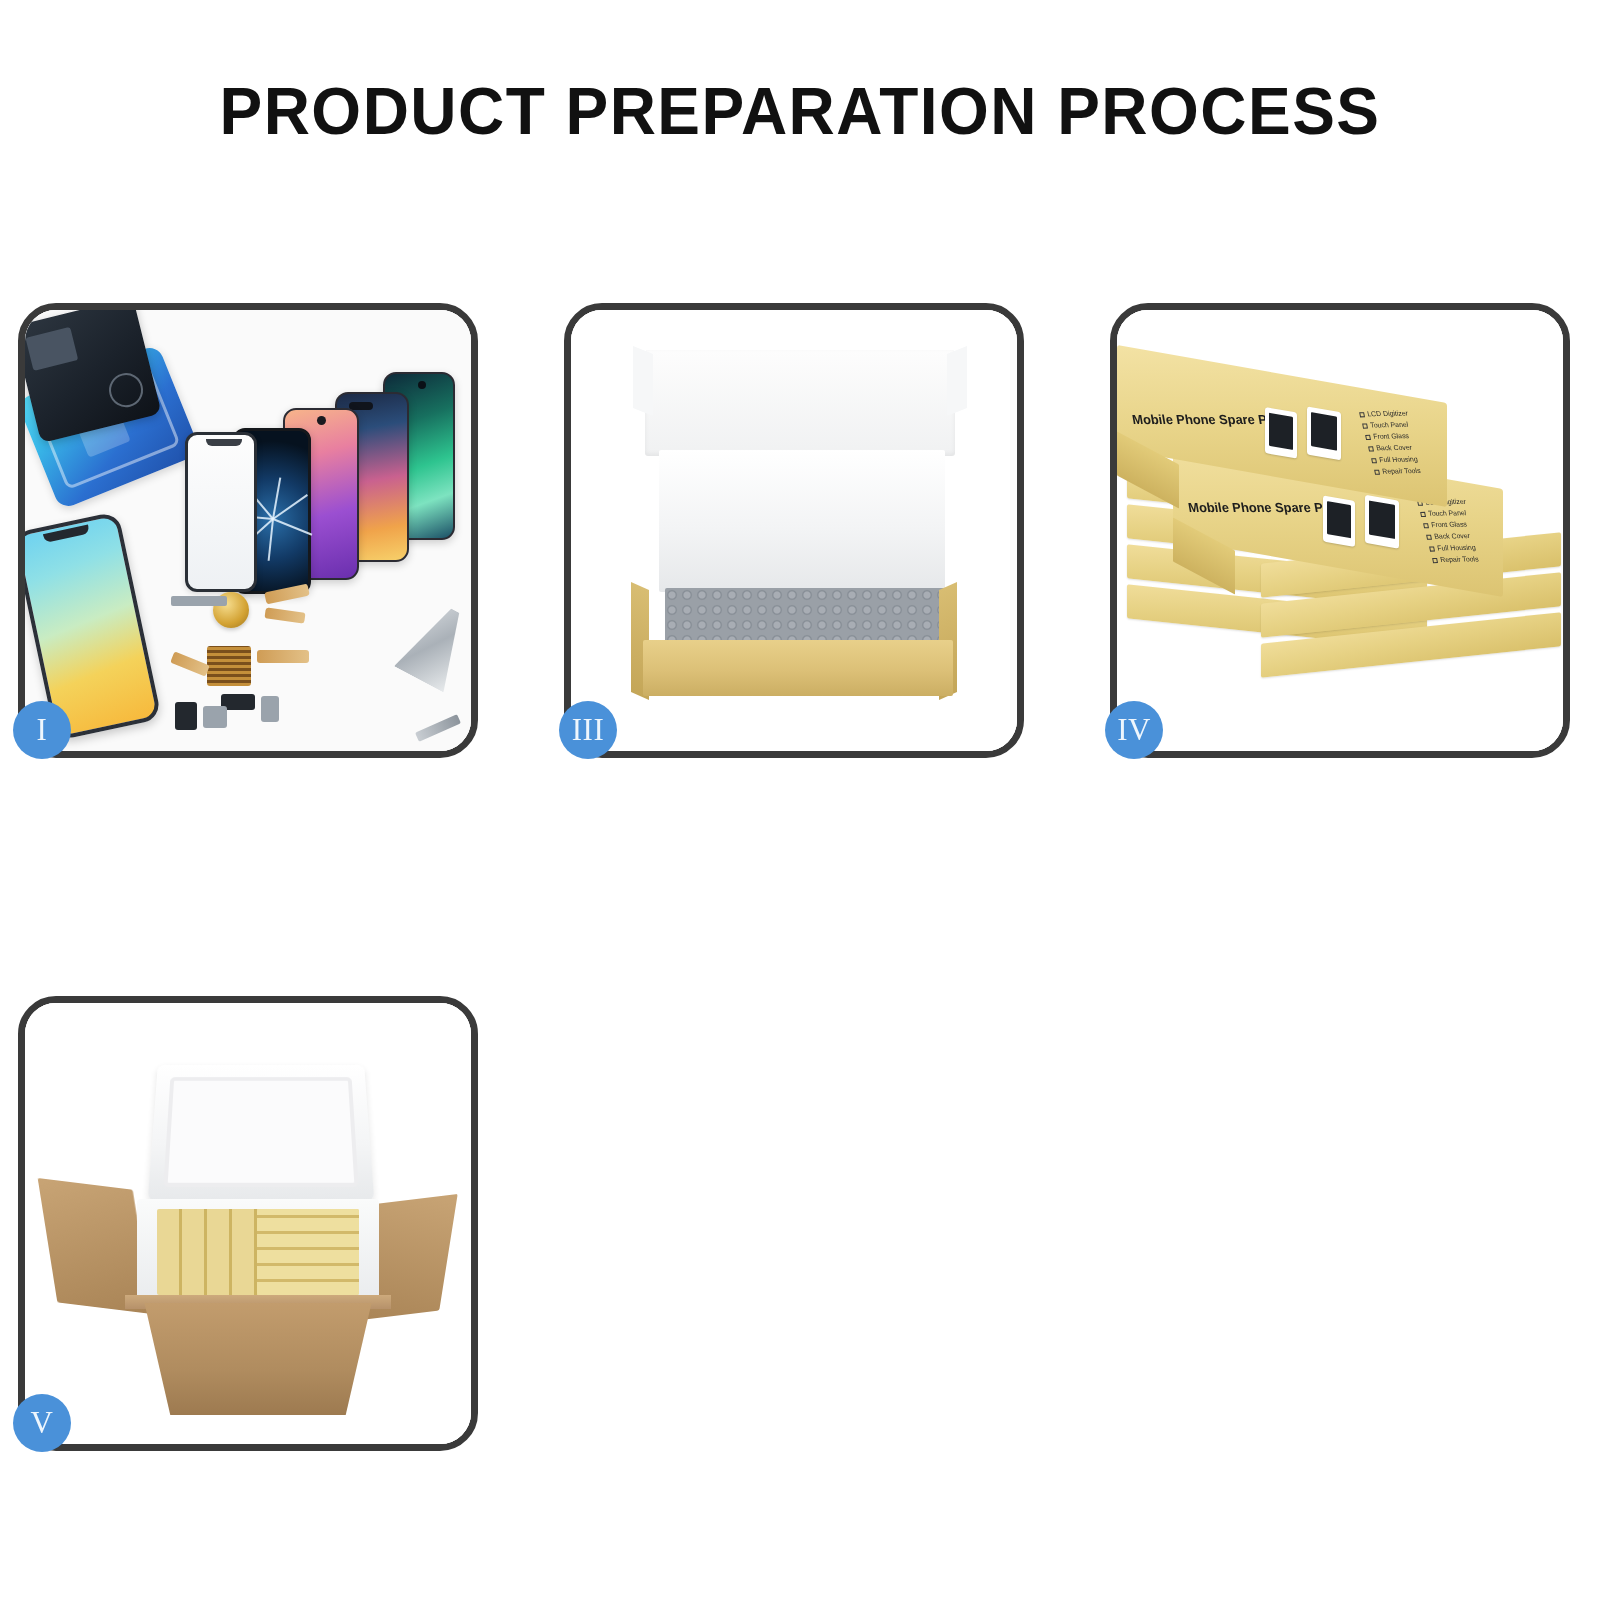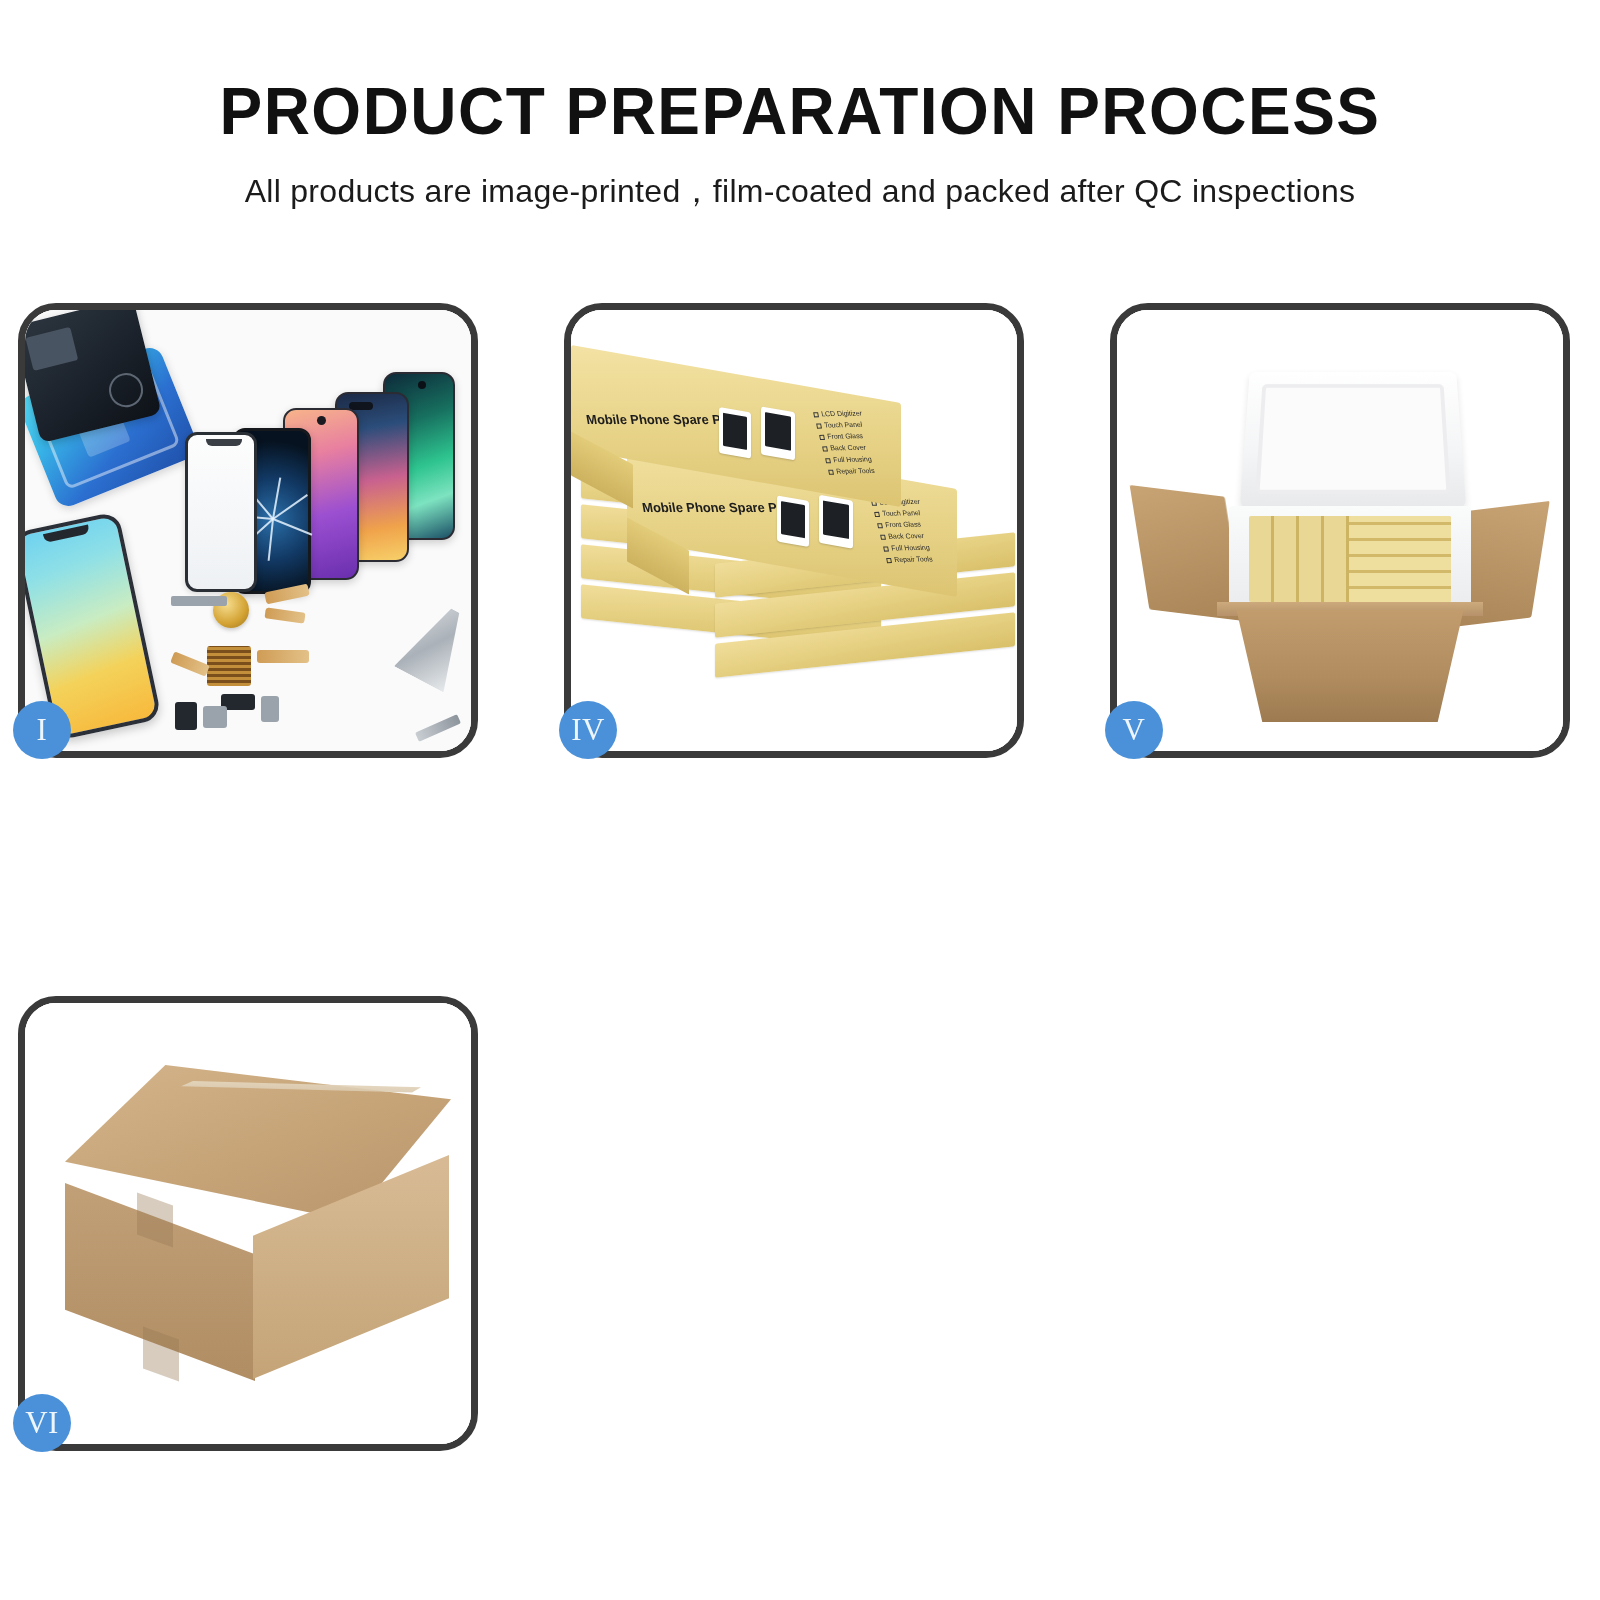--- a/index.html
+++ b/index.html
@@ -451,21 +451,20 @@
     z-index:-1;
   }
 </style>
 </head>
 <body>
 
 <div class="page">
 
   <div class="header">
     <div class="title">PRODUCT PREPARATION PROCESS</div>
-    <div class="subtitle">All products are image-printed，film-coated and packed after QC inspections</div>
   </div>
 
   <div class="grid">
 
     <div class="panel">
       <div class="panel-inner">
         <div class="scene-parts">
           <div class="ph ph-backfilm"></div>
           <div class="ph ph-green"></div>
           <div class="ph ph-orange"></div>
@@ -494,20 +493,33 @@
           <div class="part dark" style="left:150px; top:392px; width:22px; height:28px; border-radius:3px;"></div>
           <div class="part light" style="left:178px; top:396px; width:24px; height:22px; border-radius:3px;"></div>
           <div class="tweezer"></div>
           <div class="screwdriver"></div>
         </div>
       </div>
       <div class="badge">I</div>
     </div>
 
 
+    <div class="panel">
+      <div class="panel-inner">
+        <div class="scene-tray">
+          <div class="tray-lid"></div>
+          <div class="tray-foam"></div>
+          <div class="tray-bubbles"></div>
+          <div class="tray-left-wall"></div>
+          <div class="tray-right-wall"></div>
+          <div class="tray-front"></div>
+        </div>
+      </div>
+      <div class="badge">III</div>
+    </div>
 
     <div class="panel">
       <div class="panel-inner">
         <div class="scene-stack">
 
           <div class="gbox" style="left:10px; top:290px; width:300px; height:34px; transform: skewY(6deg);"></div>
           <div class="gbox" style="left:10px; top:250px; width:300px; height:34px; transform: skewY(6deg);"></div>
           <div class="gbox" style="left:10px; top:210px; width:300px; height:34px; transform: skewY(6deg);"></div>
           <div class="gbox" style="left:10px; top:170px; width:300px; height:34px; transform: skewY(6deg);"></div>
 
@@ -555,29 +567,15 @@
           <div class="foam-box"></div>
           <div class="gold-bundle"></div>
           <div class="gold-bundle-2"></div>
           <div class="carton-rim"></div>
           <div class="carton-front"></div>
         </div>
       </div>
       <div class="badge">V</div>
     </div>
 
-    <div class="panel">
-      <div class="panel-inner">
-        <div class="scene-shipbox">
-          <div class="sb-shadow"></div>
-          <div class="sb-top"></div>
-          <div class="sb-tape-top"></div>
-          <div class="sb-left"></div>
-          <div class="sb-right"></div>
-          <div class="sb-tab" style="left:112px; top:196px; transform: skewY(20deg);"></div>
-          <div class="sb-tab" style="left:118px; top:330px; transform: skewY(20deg);"></div>
-        </div>
-      </div>
-      <div class="badge">VI</div>
-    </div>
 
   </div>
 </div>
 
 </body></html>

